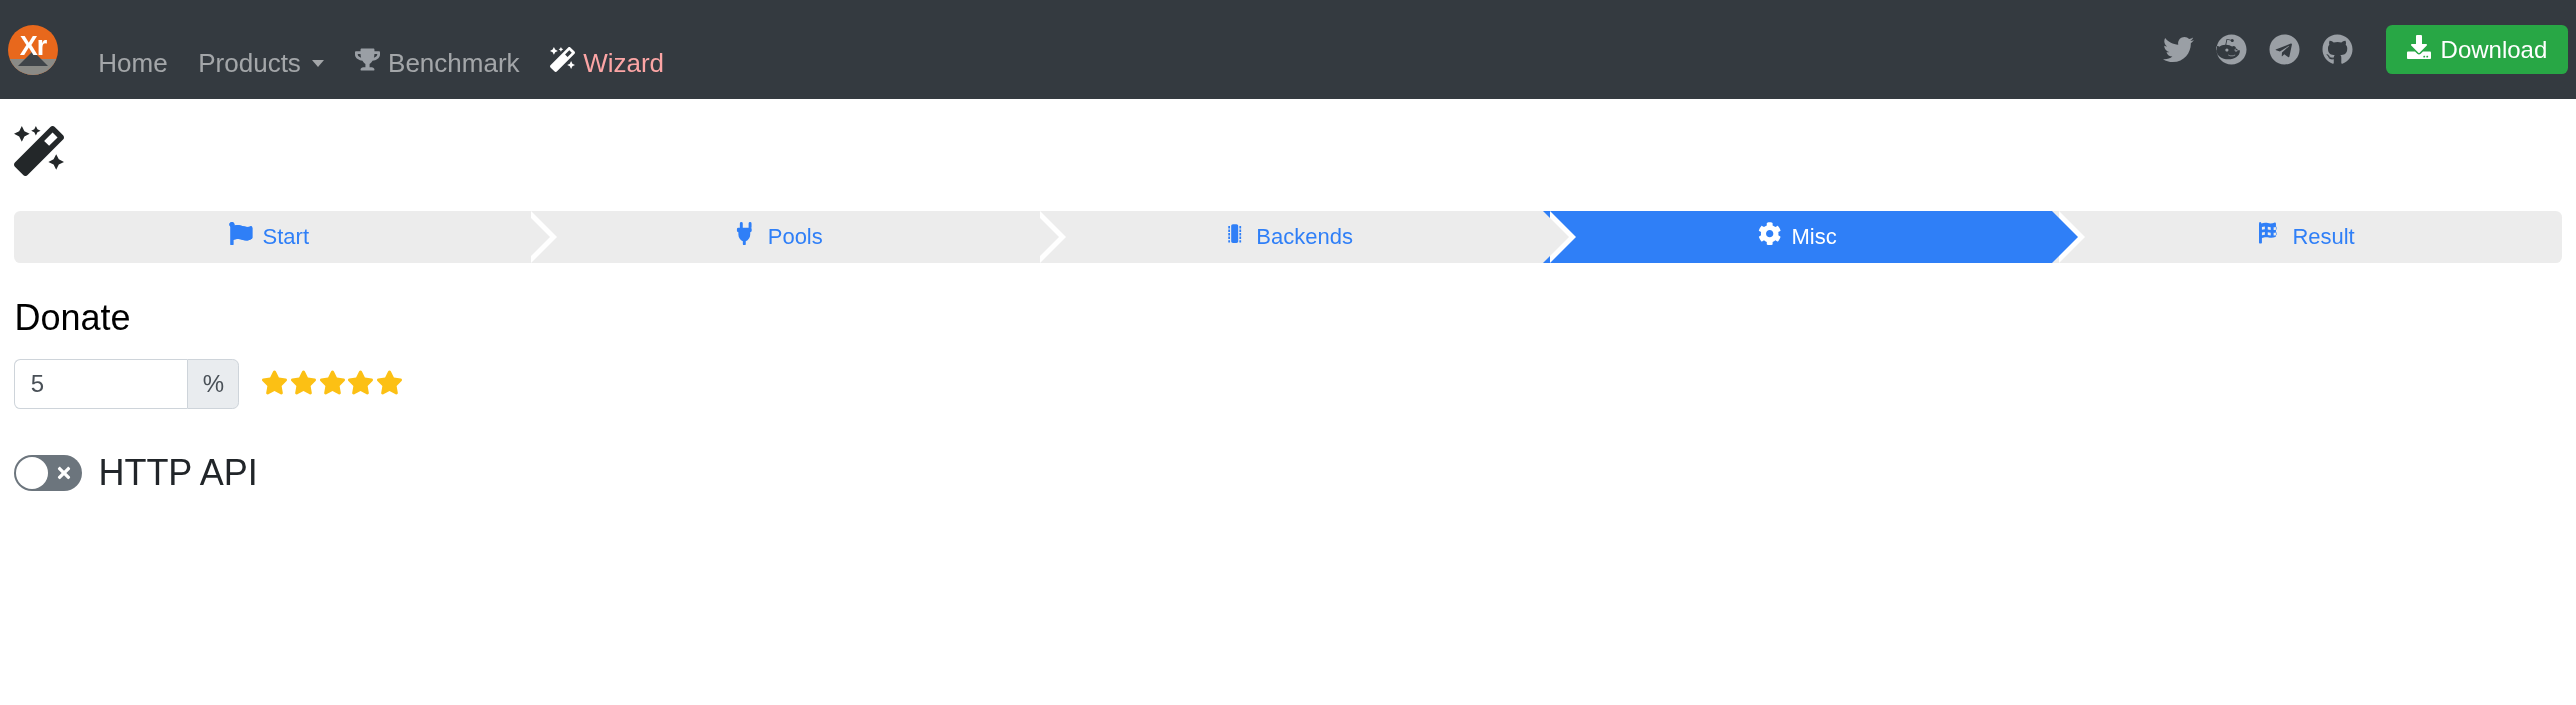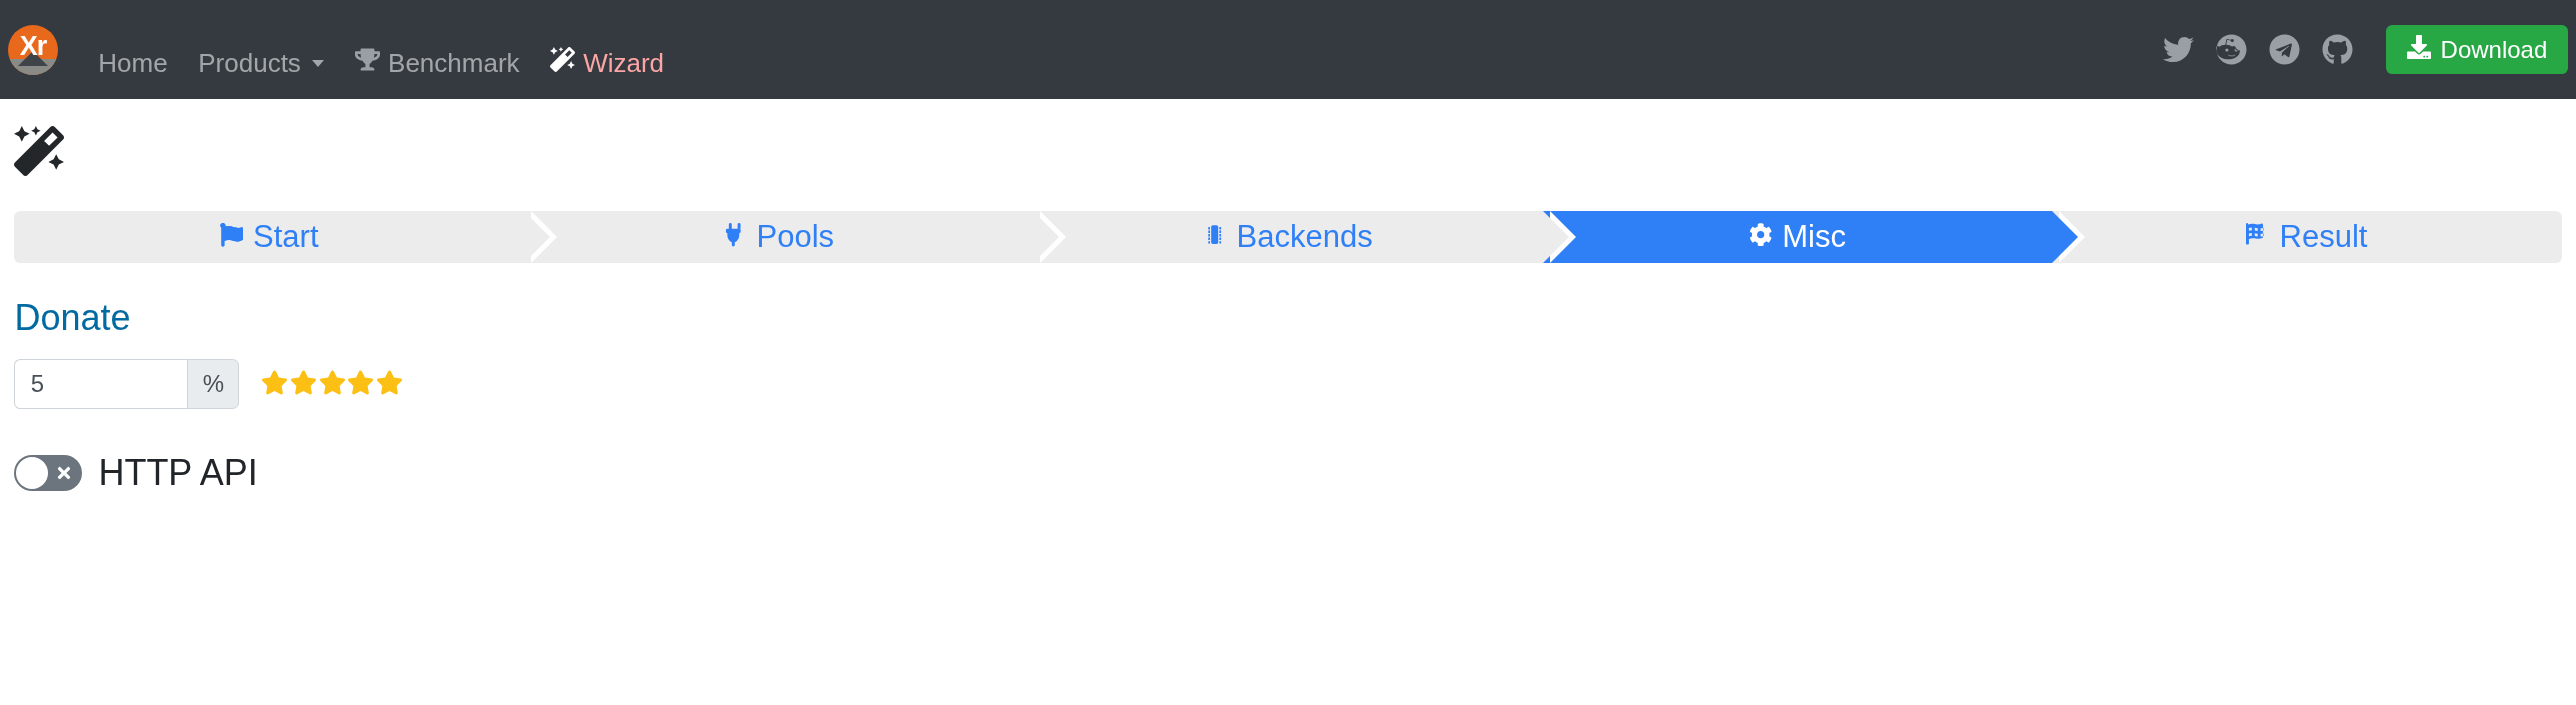--- a/index.html
+++ b/index.html
@@ -125,21 +125,21 @@
     height: 52px;
   }
   .step {
     flex: 1;
     background: #ececec;
     color: #2f7ff7;
     display: flex;
     align-items: center;
     justify-content: center;
     gap: 10px;
-    font-size: 31px;
+    font-size: 22px;
     position: relative;
     cursor: pointer;
     white-space: nowrap;
   }
   .step:first-child { border-radius: 6.3px 0 0 6.3px; }
   .step:last-child { border-radius: 0 6.3px 6.3px 0; }
   .step .arrow-out {
     position: absolute;
     right: -26px; top: 0;
     width: 0; height: 0;
@@ -162,21 +162,21 @@
     color: #ffffff;
   }
   .step.active .arrow-out { border-left-color: #2f7ff7; }
   .step svg { fill: currentColor; }
 
   
   .section-title {
     font-size: 36px;
     font-weight: normal;
     margin: 34px 0 0 14.4px;
-    color: #0369a1;
+    color: #000000;
   }
   .donate-row {
     display: flex;
     align-items: center;
     margin: 20px 0 0 14.4px;
   }
   .input-group { display: flex; }
   .donate-input {
     width: 173px;
     height: 50px;

